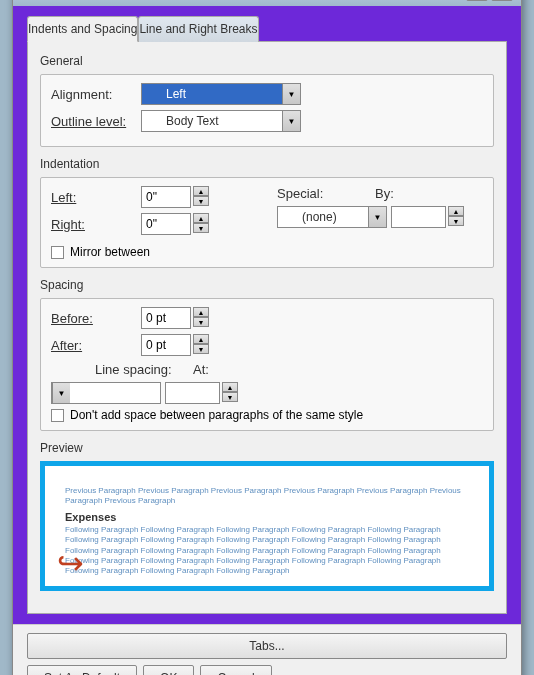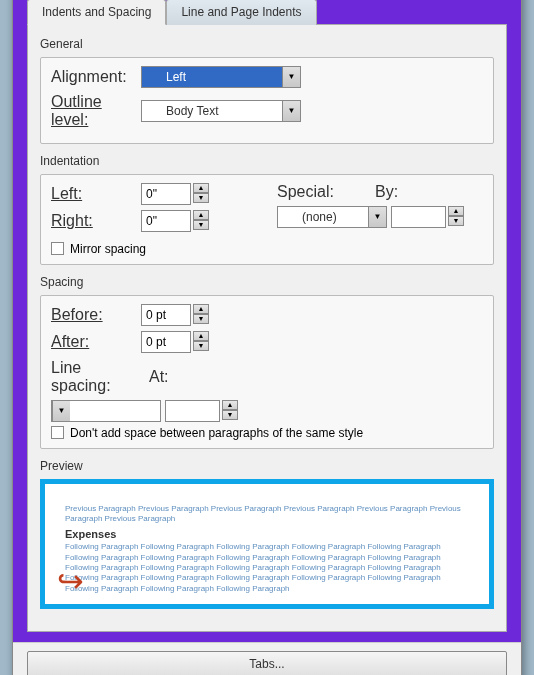--- a/index.html
+++ b/index.html
@@ -59,21 +59,21 @@
     .title-btn.close { background: linear-gradient(to bottom, #e05050, #c03030); color: white; }
     .content {
       padding: 10px 14px 10px 14px;
     }
     .tabs {
       display: flex;
       gap: 0;
       margin-bottom: -1px;
     }
     .tab {
-      padding: 5px 14px;
+      padding: 5px 0;
       border: 1px solid #aaa;
       border-bottom: none;
       background: linear-gradient(to bottom, #e0e8f0, #d0d8e0);
       cursor: pointer;
       font-size: 12px;
       color: #333;
       border-radius: 3px 3px 0 0;
     }
     .tab.active {
       background: #f0f0f0;
@@ -101,21 +101,21 @@
       background: #f8f8f8;
       margin-bottom: 10px;
     }
     .form-row {
       display: flex;
       align-items: center;
       margin-bottom: 6px;
     }
     .form-label {
       width: 90px;
-      font-size: 16px;
+      font-size: 13px;
       color: #333;
     }
     .form-label.underline { text-decoration: underline; }
     .select-container {
       display: flex;
       align-items: center;
       border: 1px solid #888;
       background: white;
       height: 22px;
     }
@@ -272,21 +272,21 @@
     <div class="title-buttons">
       <div class="title-btn help">?</div>
       <div class="title-btn close">✕</div>
     </div>
   </div>
 
   <div class="content">
 
     <div class="tabs">
       <div class="tab active">Indents and Spacing</div>
-      <div class="tab">Line and Page Indents</div>
+      <div class="tab">Line and Right Breaks</div>
     </div>
 
     <div class="tab-content">
 
       <div class="section">
         <div class="section-title">General</div>
         <div class="section-box">
 
           <div class="form-row row-gap">
             <div class="form-label">Alignment:</div>
@@ -352,21 +352,21 @@
                     <div class="spinner-btn">▲</div>
                     <div class="spinner-btn">▼</div>
                   </div>
                 </div>
               </div>
             </div>
           </div>
 
           <div class="checkbox-row">
             <div class="checkbox"></div>
-            <span>Mirror spacing</span>
+            <span>Mirror between</span>
           </div>
         </div>
       </div>
 
       <div class="section">
         <div class="section-title">Spacing</div>
         <div class="section-box">
           <div class="spacing-grid">
 
             <div>
@@ -386,21 +386,21 @@
                   <input class="input-field small" type="text" value="0 pt" style="">
                   <div class="spinner-container">
                     <div class="spinner-btn">▲</div>
                     <div class="spinner-btn">▼</div>
                   </div>
                 </div>
               </div>
             </div>
 
             <div>
-              <div style="display:flex; align-items:center; gap:8px; margin-bottom:5px;">
+              <div style="display:flex; align-items:center; gap:8px; margin-bottom:5px;margin-left:44px;">
                 <div class="form-label">Line spacing:</div>
                 <div class="form-label" style="width:30px;">At:</div>
               </div>
               <div style="display:flex; align-items:center; gap:4px;">
                 <div class="select-container" style="width:110px;">
                   <div class="select-arrow">▼</div>
                 </div>
                 <div class="input-with-spinner">
                   <input class="input-field tiny" type="text" value="" style="">
                   <div class="spinner-container">

